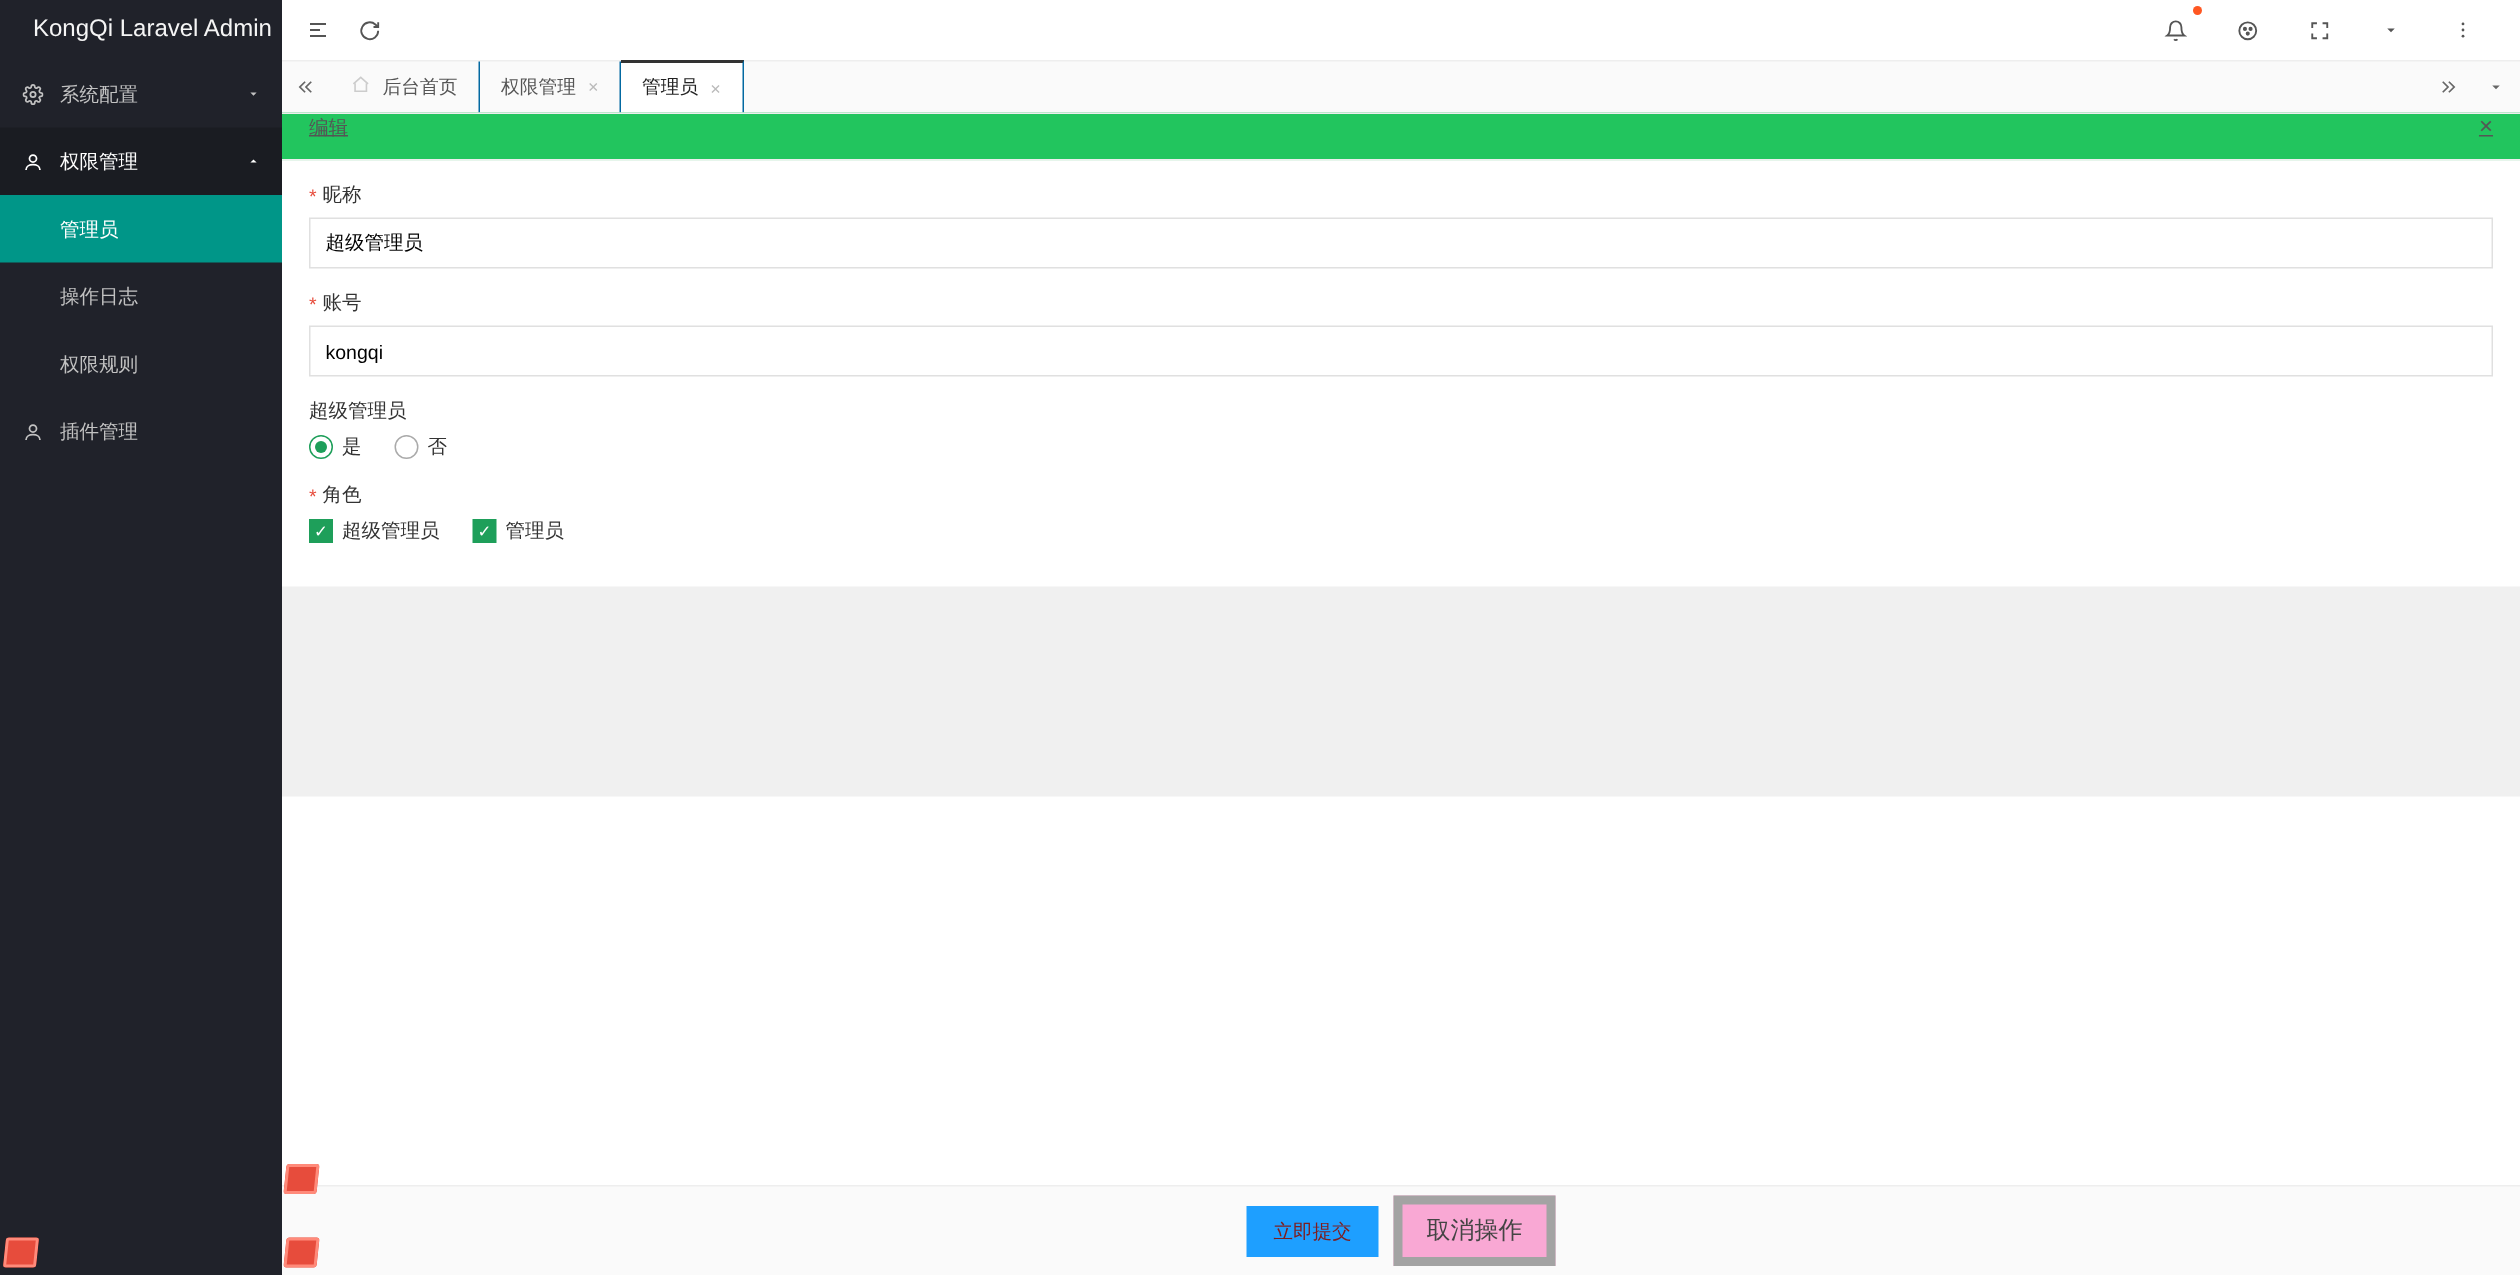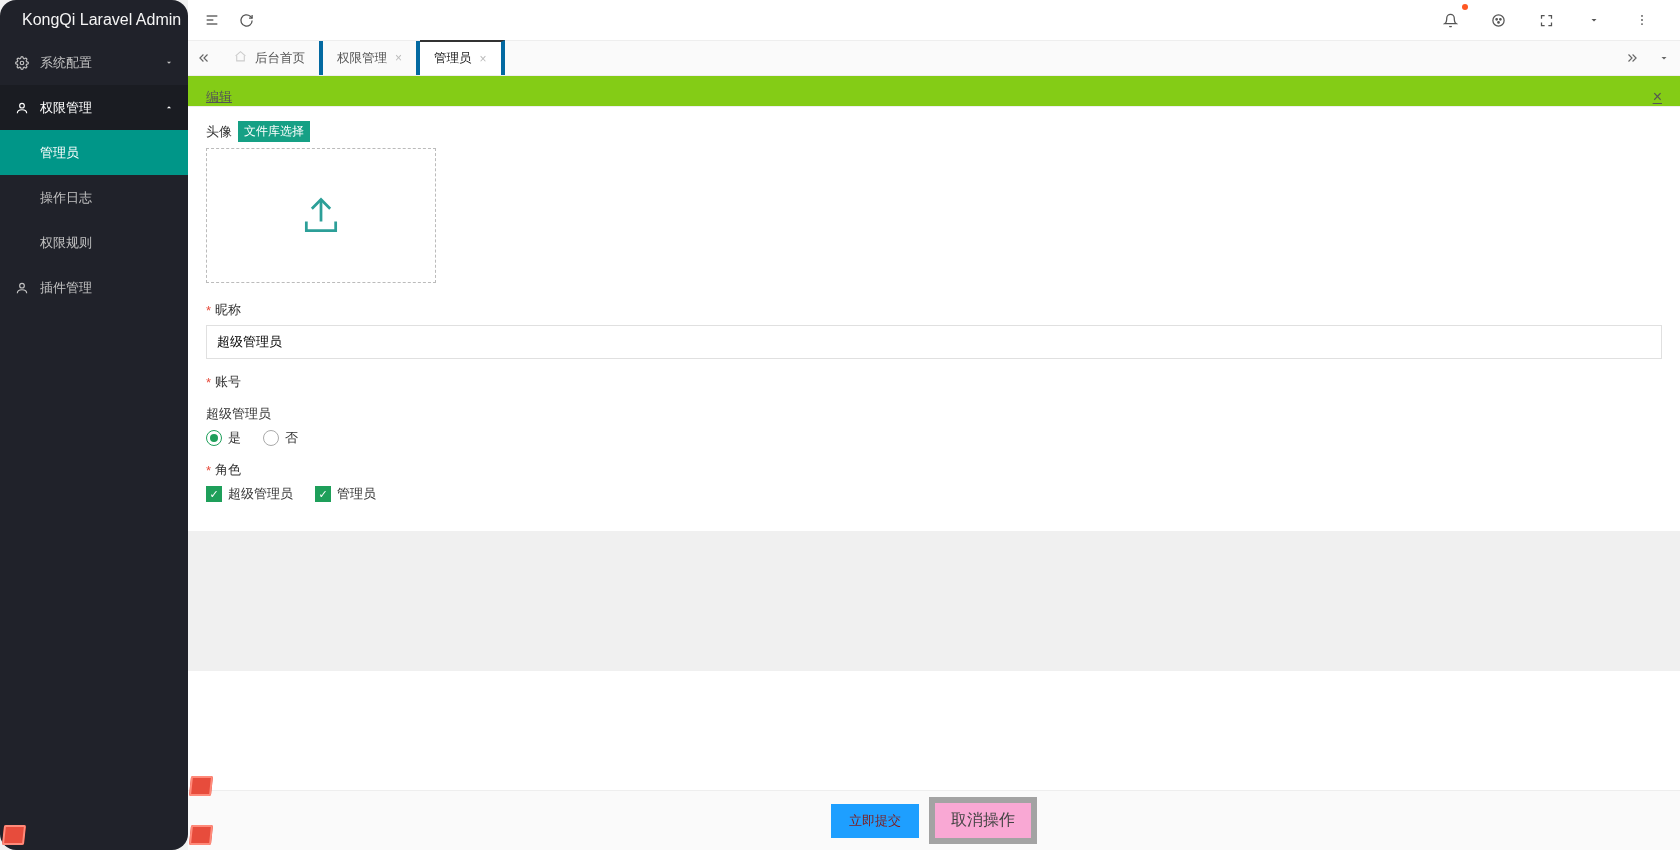--- a/index.html
+++ b/index.html
@@ -1,19 +1,19 @@
 <!DOCTYPE html>
 <html><head>
 <meta charset="utf-8">
 <style>
 * { box-sizing: border-box; margin: 0; padding: 0; }
 body { font-family: -apple-system, BlinkMacSystemFont, "Segoe UI", "Microsoft YaHei", sans-serif; font-size: 13px; color: #333; background: #f2f2f2; width: 1680px; height: 850px; overflow: hidden; position: relative; }
 
 
-.sidebar { position: absolute; left: 0; top: 0; width: 188px; height: 850px; background: #20222A; color: #c2c2c2; border-radius: 16px; }
+.sidebar { position: absolute; left: 0; top: 0; width: 188px; height: 850px; background: #20222A; color: #c2c2c2; }
 .brand { height: 40px; line-height: 40px; padding-left: 22px; font-size: 16px; font-weight: 500; color: #f5f5f5; }
 .menu { list-style: none; }
 .menu-item { height: 45px; line-height: 45px; padding-left: 14px; cursor: pointer; display: flex; align-items: center; position: relative; font-family: Liberation Serif, serif; }
 .menu-item .mi-icon { width: 16px; height: 16px; margin-right: 10px; display: inline-flex; align-items: center; justify-content: center; }
 .menu-item .mi-caret { position: absolute; right: 14px; top: 50%; transform: translateY(-50%); }
 .menu-sub { list-style: none; }
 .menu-sub .menu-item { padding-left: 40px; }
 .menu-item.active { background: #009688; color: #fff; }
 .menu-item.parent-open { background: #1a1c22; color: #fff; text-align: center; }
 
@@ -21,27 +21,27 @@
 .header { position: absolute; left: 188px; right: 0; top: 0; height: 40px; background: #fff; display: flex; align-items: center; padding: 0 10px; }
 .hdr-btn { width: 28px; height: 28px; display: inline-flex; align-items: center; justify-content: center; cursor: pointer; color: #555; margin-right: 6px; }
 .header-right { margin-left: auto; display: flex; align-items: center; gap: 14px; padding-right: 8px; }
 .notif-dot { position: relative; }
 .notif-dot::after { content: ""; position: absolute; top: -2px; right: -4px; width: 6px; height: 6px; border-radius: 50%; background: #ff5722; }
 
 
 .tabs-row { position: absolute; left: 188px; right: 0; top: 40px; height: 35px; background: #fafafa; border-top: 1px solid #eee; display: flex; align-items: stretch; }
 .tabs-nav { width: 32px; display: flex; align-items: center; justify-content: center; cursor: pointer; color: #666; }
 .tabs-list { display: flex; flex: 1; align-items: stretch; }
-.tab { padding: 0 14px; display: flex; align-items: center; gap: 8px; border-right: 4px solid #0369a1; font-size: 12.5px; color: #555; cursor: pointer; }
+.tab { padding: 0 14px; display: flex; align-items: center; gap: 8px; border-right: 1px solid #0369a1; font-size: 12.5px; color: #555; cursor: pointer; }
 .tab.active { background: #fff; border-top: 2px solid #333; margin-top: -1px; color: #222; }
 .tab .tab-close { color: #bbb; font-size: 12px; }
 .tab .home-ico { color: #ccc; }
 
 
-.panel-title { position: absolute; left: 188px; right: 0; top: 75px; height: 32px; background: #84cc16; border-top: 1px solid #eee; border-bottom: 1px solid #eee; display: flex; align-items: flex-end; padding: 0 18px; font-size: 13px; color: #555; text-decoration: underline; }
+.panel-title { position: absolute; left: 188px; right: 0; top: 75px; height: 32px; background: #22c55e; border-top: 1px solid #eee; border-bottom: 1px solid #eee; display: flex; align-items: flex-start; padding: 0 18px; font-size: 13px; color: #555; text-decoration: underline; }
 .panel-close { margin-left: auto; cursor: pointer; color: #555; font-size: 16px; }
 
 
 .form-area { position: absolute; left: 188px; right: 0; top: 107px; bottom: 0; background: #fff; overflow: hidden; }
 .form-inner { padding: 14px 18px; background: #fff; }
 .fld-label { font-size: 13px; color: #333; margin-bottom: 6px; display: flex; align-items: center; }
 .req { color: #e74c3c; margin-right: 4px; }
 .file-chip { display: inline-block; background: #16a085; color: #fff; font-size: 12px; padding: 2px 6px; margin-left: 6px; cursor: pointer; }
 .upload-box { width: 230px; height: 135px; border: 1px dashed #bbb; display: flex; align-items: center; justify-content: center; cursor: pointer; margin-bottom: 18px; }
 .upload-box svg { color: #2c9f98; }
@@ -217,47 +217,35 @@
 </div>
 
 <div class="panel-title">
   <span>编辑</span>
   <span class="panel-close">×</span>
 </div>
 
 <div class="form-area">
   <div class="form-inner">
 
-    <div class="field-block">
-      <div class="fld-label">
-        <span>头像</span>
-        <span class="file-chip">文件库选择</span>
-      </div>
-      <div class="upload-box">
-        <svg width="44" height="44" viewBox="0 0 24 24" fill="none" stroke="currentColor" stroke-width="1.5">
-            <path d="M12 3v12"></path>
-            <path d="M7 8l5-5 5 5"></path>
-            <path d="M4 15v5h16v-5"></path>
-          </svg>
-      </div>
-    </div>
 
     <div class="field-block">
       <div class="fld-label">
           <span class="req">*</span>
           <span>昵称</span>
         </div>
       <input class="text-input" value="超级管理员" style="">
     </div>
 
     <div class="field-block">
       <div class="fld-label">
           <span class="req">*</span>
           <span>账号</span>
         </div>
+      <input class="text-input" value="kongqi" style="">
     </div>
 
 
     <div class="field-block">
       <div class="fld-label">
           <span>超级管理员</span>
         </div>
       <div class="radio-row">
         <label class="radio checked">
           <span class="radio-circ"></span>

